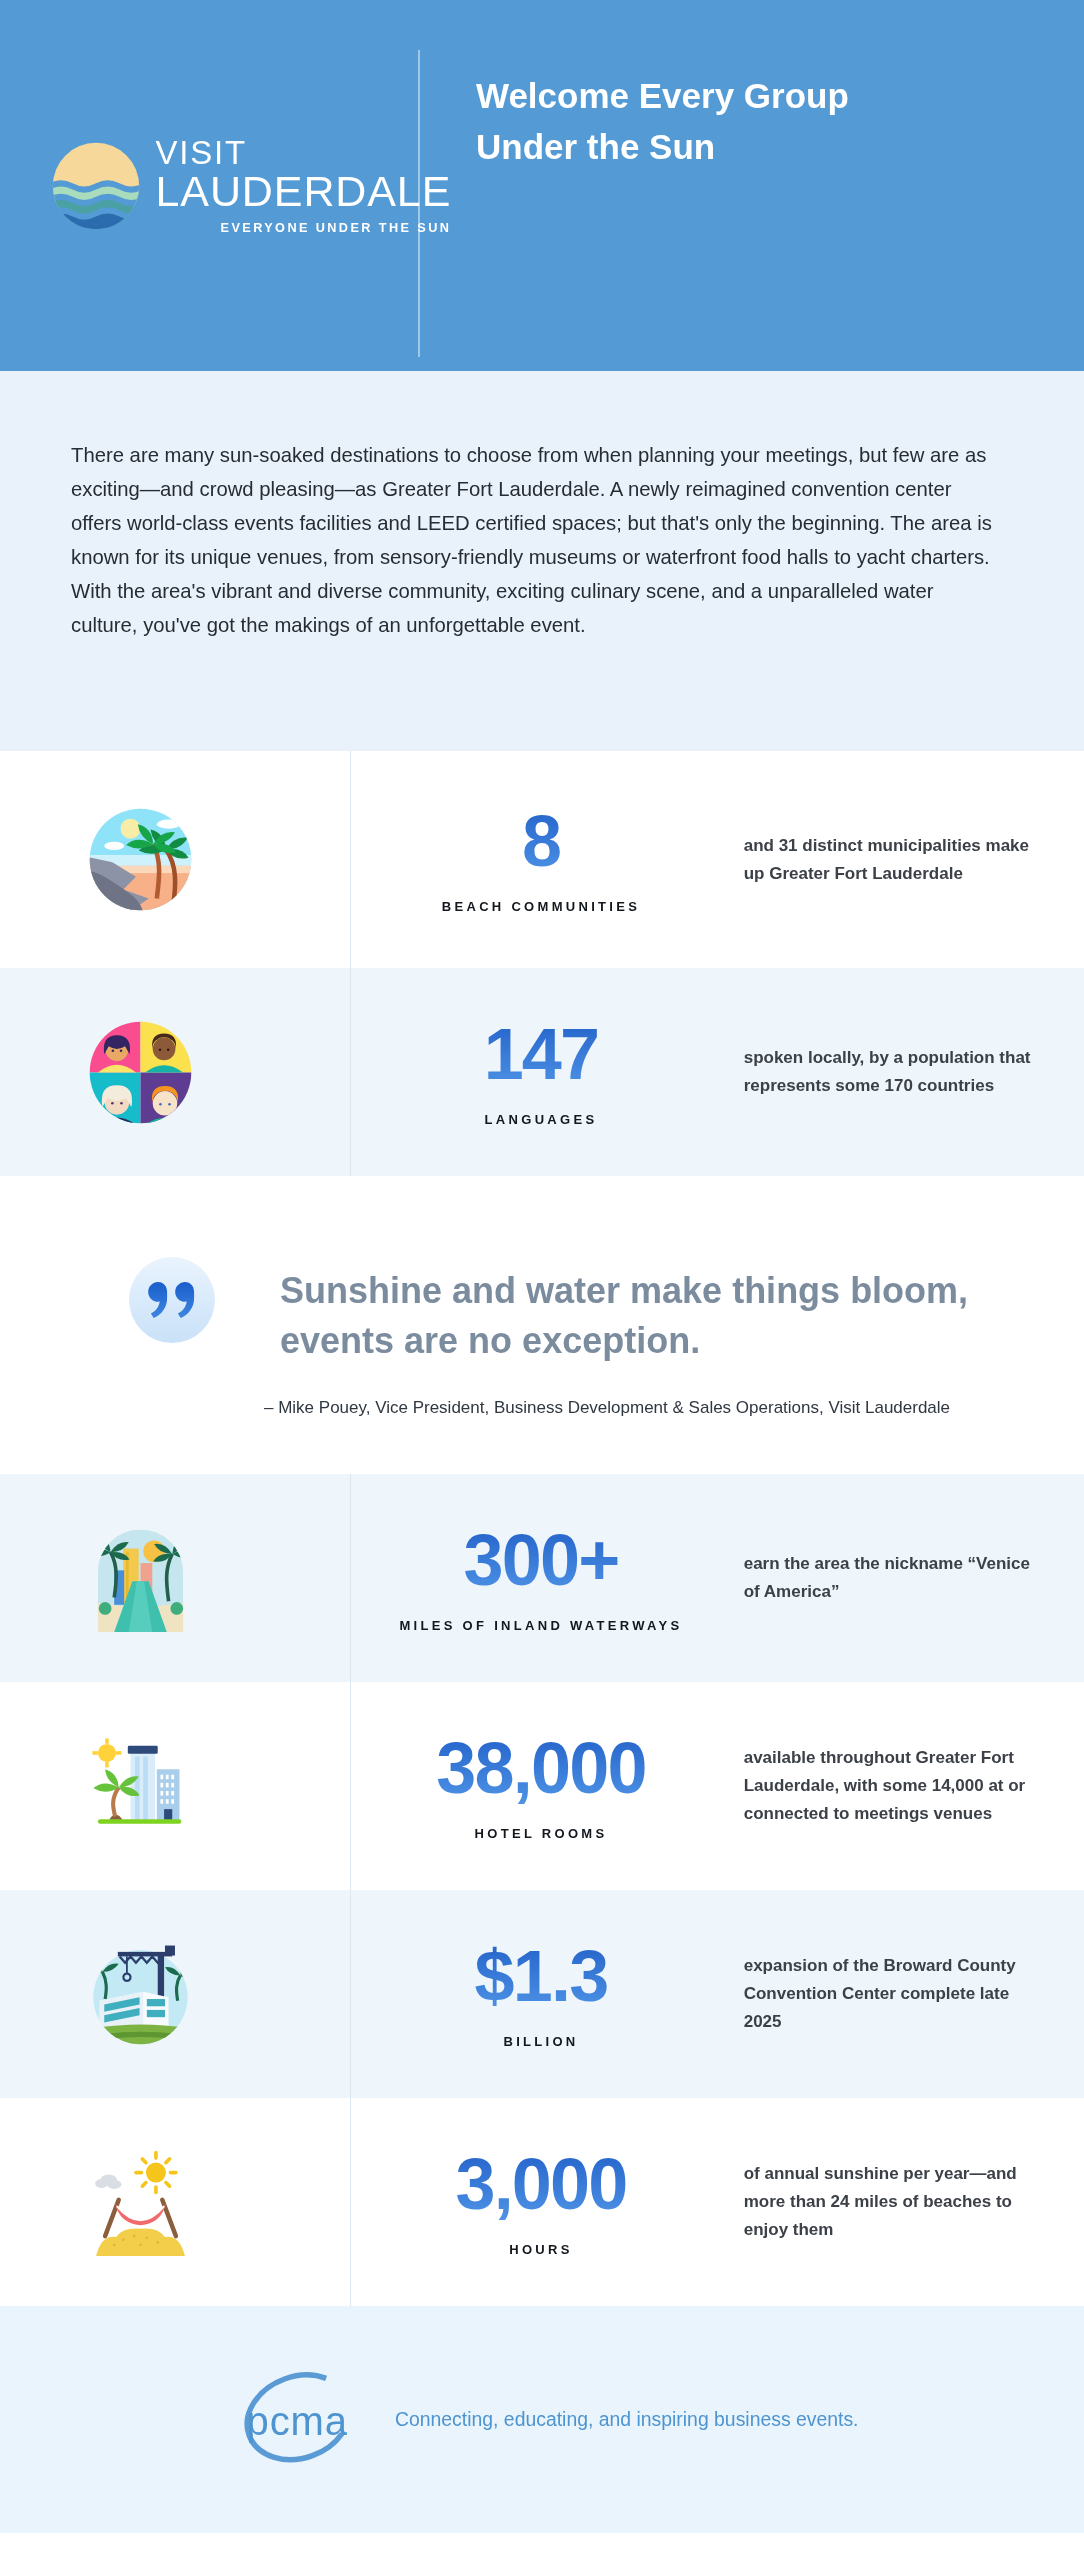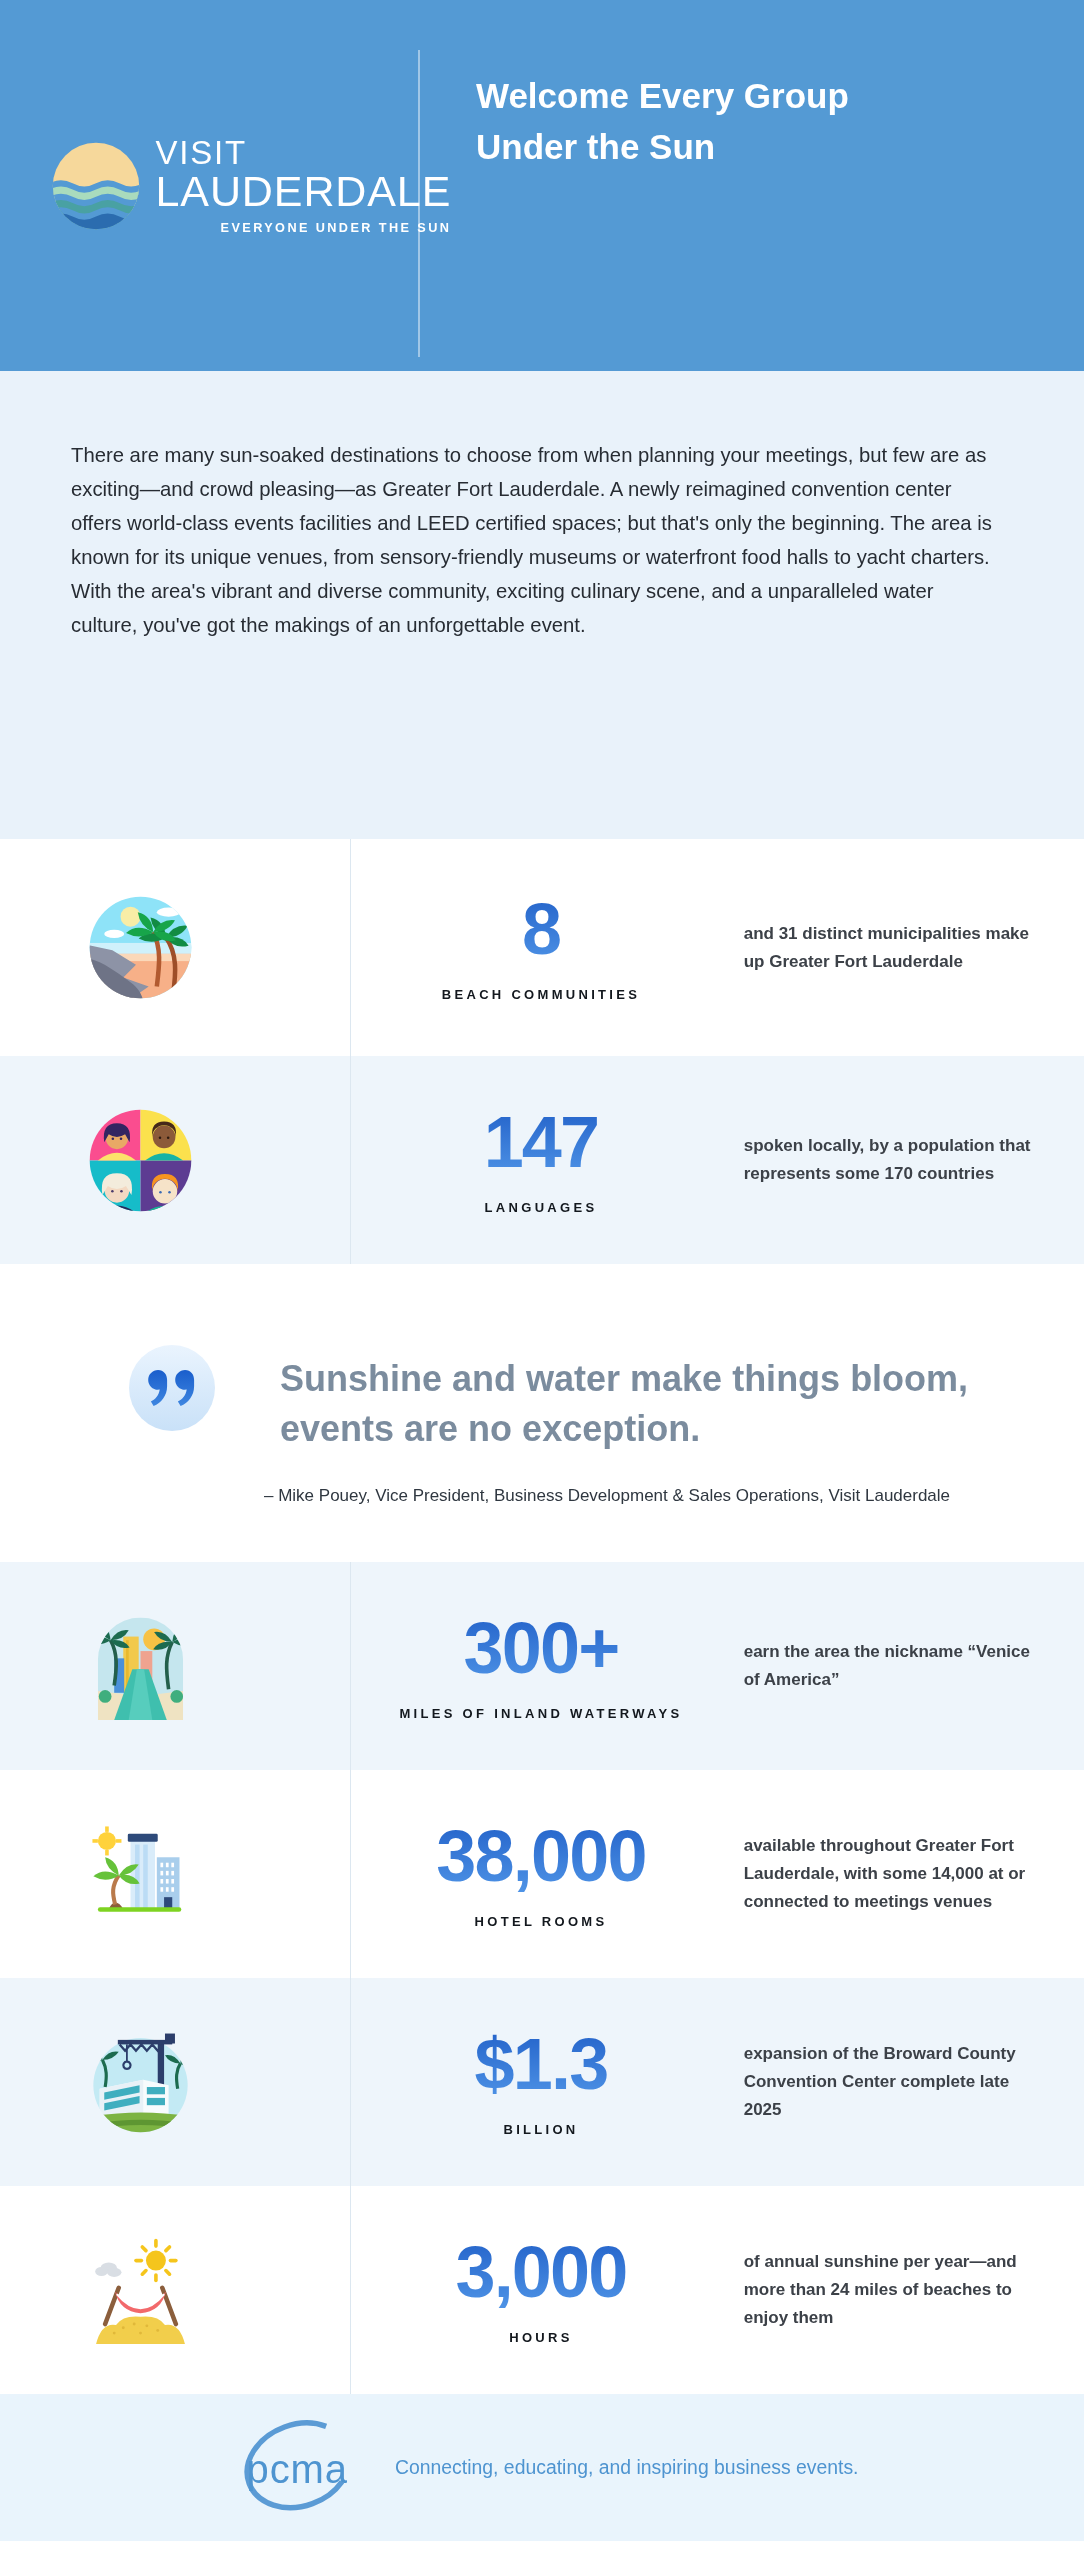--- a/index.html
+++ b/index.html
@@ -14,21 +14,21 @@
   .logo-mark svg{width:90px;height:90px;display:block;}
   .logo-text{color:#fff;}
   .logo-visit{font-size:33px;letter-spacing:1.8px;font-weight:400;line-height:1.0;}
   .logo-lauderdale{font-size:43px;letter-spacing:0.9px;font-weight:400;line-height:1.05;}
   .logo-tagline{font-size:12.7px;letter-spacing:2.4px;font-weight:700;text-align:right;margin-top:6.3px;}
   .hero-right{flex:1;box-sizing:border-box;padding:71px 36px 0 56px;}
   .hero-title{color:#fff;font-size:35px;font-weight:700;line-height:1.45;max-width:398px;margin:0;}
   .hero-sub{color:#BEDCF2;font-size:19.4px;line-height:1.72;max-width:456px;margin-top:27px;}
 
   
-  .intro{height:468px;background:#E9F2FA;box-sizing:border-box;padding:67px 92px 0 71px;}
+  .intro{height:380px;background:#E9F2FA;box-sizing:border-box;padding:67px 92px 0 71px;}
   .intro p{margin:0;font-size:20.3px;line-height:34px;color:#272C33;max-width:949px;}
 
   
   .stat-row{display:grid;grid-template-columns:351px 380px 1fr;align-items:center;height:208px;background:#fff;}
   .stat-row.first{height:217px;}
   .stat-row.alt{background:#EEF5FB;}
   .cell-icon{height:100%;display:flex;align-items:center;box-sizing:border-box;padding-left:87px;border-right:1.8px solid #DCE7F0;}
   .cell-icon svg{width:107px;height:107px;display:block;}
   .cell-stat{display:flex;flex-direction:column;align-items:center;justify-content:center;text-align:center;}
   .stat-value{font-size:72px;font-weight:700;letter-spacing:-1.8px;line-height:1;color:#3578D8;}
@@ -42,21 +42,21 @@
   
   .quote{height:298px;background:#fff;box-sizing:border-box;padding:74px 0 0 129px;display:flex;align-items:flex-start;}
   .quote-badge{width:86px;height:86px;border-radius:50%;flex:0 0 auto;
     background:linear-gradient(180deg,#EAF4FE 0%,#C9E1F8 100%);display:flex;align-items:center;justify-content:center;margin-top:7.2px;}
   .quote-badge svg{width:49px;height:36px;}
   .quote-body{margin-left:49px;max-width:723px;}
   .quote-text{font-size:36px;font-weight:700;line-height:1.4;color:#7B8C9E;margin:16px;}
   .quote-attrib{margin-top:31px;font-size:17px;color:#2F3740;font-weight:400;}
 
   
-  .pcma{height:147px;background:#E9F4FC;display:flex;align-items:center;justify-content:center;gap:23.5px;}
+  .pcma{height:227px;background:#E9F4FC;display:flex;align-items:center;justify-content:center;gap:23.5px;}
   .pcma-logo{position:relative;width:145px;height:118px;flex:0 0 auto;}
   .pcma-logo svg{position:absolute;left:0;top:0;width:145px;height:118px;}
   .pcma-word{position:absolute;left:20px;top:38px;font-size:40px;font-weight:500;color:#4E94D0;letter-spacing:0.9px;}
   .pcma-tagline{color:#4E94D0;font-size:19.4px;}
 
   
   .footer{height:86px;background:#1B1B1D;display:flex;align-items:center;justify-content:center;}
   .footer-text{color:#F2F2F2;font-size:18px;}
   .footer-link{color:#F2F2F2;text-decoration:underline;cursor:pointer;}
 </style>

